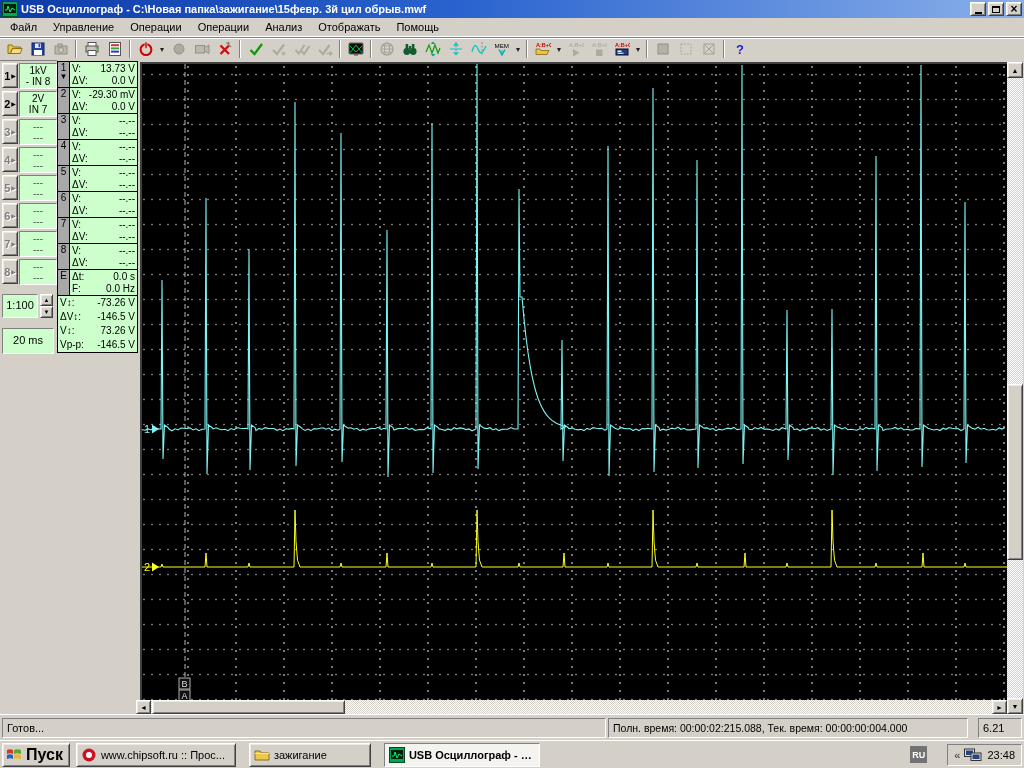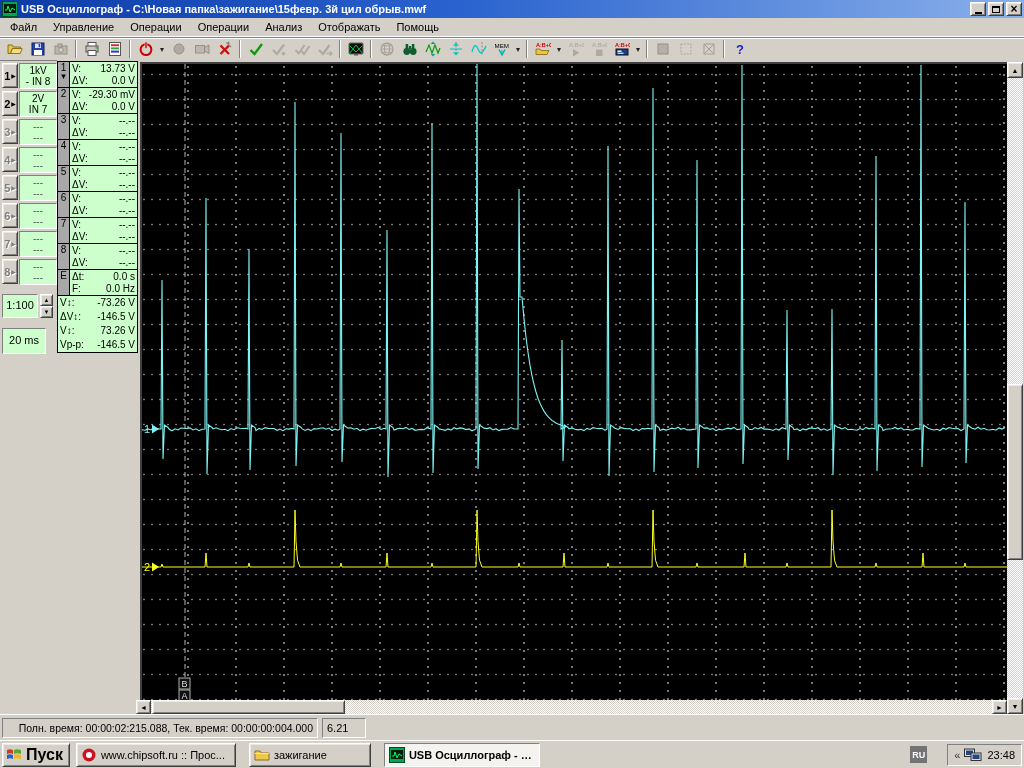--- a/index.html
+++ b/index.html
@@ -32,21 +32,21 @@
   .ch-btn .ch-n{font-weight:bold;font-size:11px;}
   .ch-btn .ch-arrow{font-size:6px;margin-left:1px;}
   .ch-dis{color:#808080;text-shadow:1px 1px 0 #fff;}
   .ch-box{width:48px;height:26px;margin-left:1px;background:#ccffcc;text-align:center;font-size:10px;line-height:11px;padding-top:1px;}
   .ch-box-dis{color:#555;}
   .green{background:#ccffcc;}
   #ratio-row{left:2px;top:233px;display:flex;position:absolute;}
   #ratio-box{width:36px;height:24px;text-align:center;line-height:21px;}
   #ratio-spin{width:13px;height:24px;display:flex;flex-direction:column;margin-left:2px;}
   .spin-btn{flex:1;display:flex;align-items:center;justify-content:center;font-size:6px;padding:0;}
-  #timebase-box{left:2px;top:267px;width:44px;height:26px;position:absolute;text-align:center;line-height:23px;}
+  #timebase-box{left:2px;top:267px;width:52px;height:26px;position:absolute;text-align:center;line-height:23px;}
   
   #measure-panel{left:57px;top:61px;width:81px;background:#ccffcc;border:1px solid #000;}
   .m-row{display:flex;border-bottom:1px solid #000;height:26px;}
   .m-num{width:12px;background:#a8a8a8;border-right:1px solid #000;font-size:10px;text-align:center;line-height:11px;position:relative;}
   .m-trig{display:block;font-size:8px;line-height:8px;color:#000;}
   .m-vals{flex:1;padding-top:1px;}
   .m-line{display:flex;justify-content:space-between;font-size:10px;line-height:12px;padding:0 2px;}
   .c-line{display:flex;justify-content:space-between;font-size:10px;line-height:14px;padding:0 2px;}
   
   #plot{left:140px;top:62px;width:867px;height:638px;background-color:#000;
@@ -58,21 +58,21 @@
   #trace-svg{position:absolute;left:0;top:0;}
   
   .checker{background-image:conic-gradient(#fff 25%,#d4d0c8 0 50%,#fff 0 75%,#d4d0c8 0);background-size:2px 2px;}
   #vscroll{left:1007px;top:62px;width:16px;height:652px;}
   #hscroll{left:136px;top:700px;width:871px;height:14px;}
   .sb-btn{position:absolute;display:flex;align-items:center;justify-content:center;font-size:7px;color:#000;}
   
   #statusbar{left:0;top:714px;width:1024px;height:26px;background:#d4d0c8;border-top:1px solid #fff;display:flex;align-items:center;padding:2px;}
   .sb-panel{height:20px;line-height:18px;padding:0 4px;white-space:nowrap;overflow:hidden;}
   #sb-ready{flex:1;margin-right:2px;}
-  #sb-time{width:316px;font-size:10.5px;margin-right:4px;text-align:right;}
+  #sb-time{width:360px;font-size:10.5px;margin-right:10px;}
   #sb-ver{width:44px;}
   
   #taskbar{left:0;top:740px;width:1024px;height:28px;background:#d4d0c8;border-top:1px solid #fff;display:flex;align-items:center;padding:0 2px;}
   #start-btn{height:24px;display:flex;align-items:center;font-weight:bold;font-size:16px;padding:0 6px 0 3px;margin-right:6px;}
   .task-btn{height:24px;display:flex;align-items:center;padding:0 4px;margin-right:13px;font-size:11px;white-space:nowrap;overflow:hidden;}
   .task-btn span.lbl{overflow:hidden;text-overflow:ellipsis;}
   .task-active{background:#f4f3f0;border-color:#808080 #fff #fff #808080;box-shadow:none;font-weight:bold;}
   .task-icon{width:16px;height:16px;margin-right:4px;flex:0 0 16px;}
   #tray{margin-left:auto;display:flex;align-items:center;height:24px;}
   #lang-ind{width:17px;height:17px;background:#737373;color:#fff;font-size:9px;font-weight:bold;display:flex;align-items:center;justify-content:center;margin-right:20px;}
@@ -568,20 +568,21 @@
   <div class="sb-btn raised" style="left:0;top:0;width:15px;height:14px;">
       <span>◄</span>
     </div>
   <div class="raised" style="position:absolute;left:16px;top:0;width:193px;height:14px;"></div>
   <div class="sb-btn raised" style="left:856px;top:0;width:15px;height:14px;">
       <span>►</span>
     </div>
 </div>
 
 <div class="abs" id="statusbar">
+  <div class="sb-panel sunk" id="sb-ready">Готов...</div>
   <div class="sb-panel sunk" id="sb-time">Полн. время: 00:00:02:215.088, Тек. время: 00:00:00:004.000</div>
   <div class="sb-panel sunk" id="sb-ver">6.21</div>
 </div>
 
 <div class="abs" id="taskbar">
   <button id="start-btn" class="raised">
     <svg class="task-icon" viewBox="0 0 16 16">
       <path d="M1 3 C3 2 5 2 7 3 V7 C5 6 3 6 1 7 Z" fill="#d43a1d"></path>
       <path d="M8 3 C10 2 12 2 15 3 V7 C12 6 10 6 8 7 Z" fill="#58a832"></path>
       <path d="M1 8 C3 7 5 7 7 8 V12 C5 11 3 11 1 12 Z" fill="#2a5fc4"></path>

